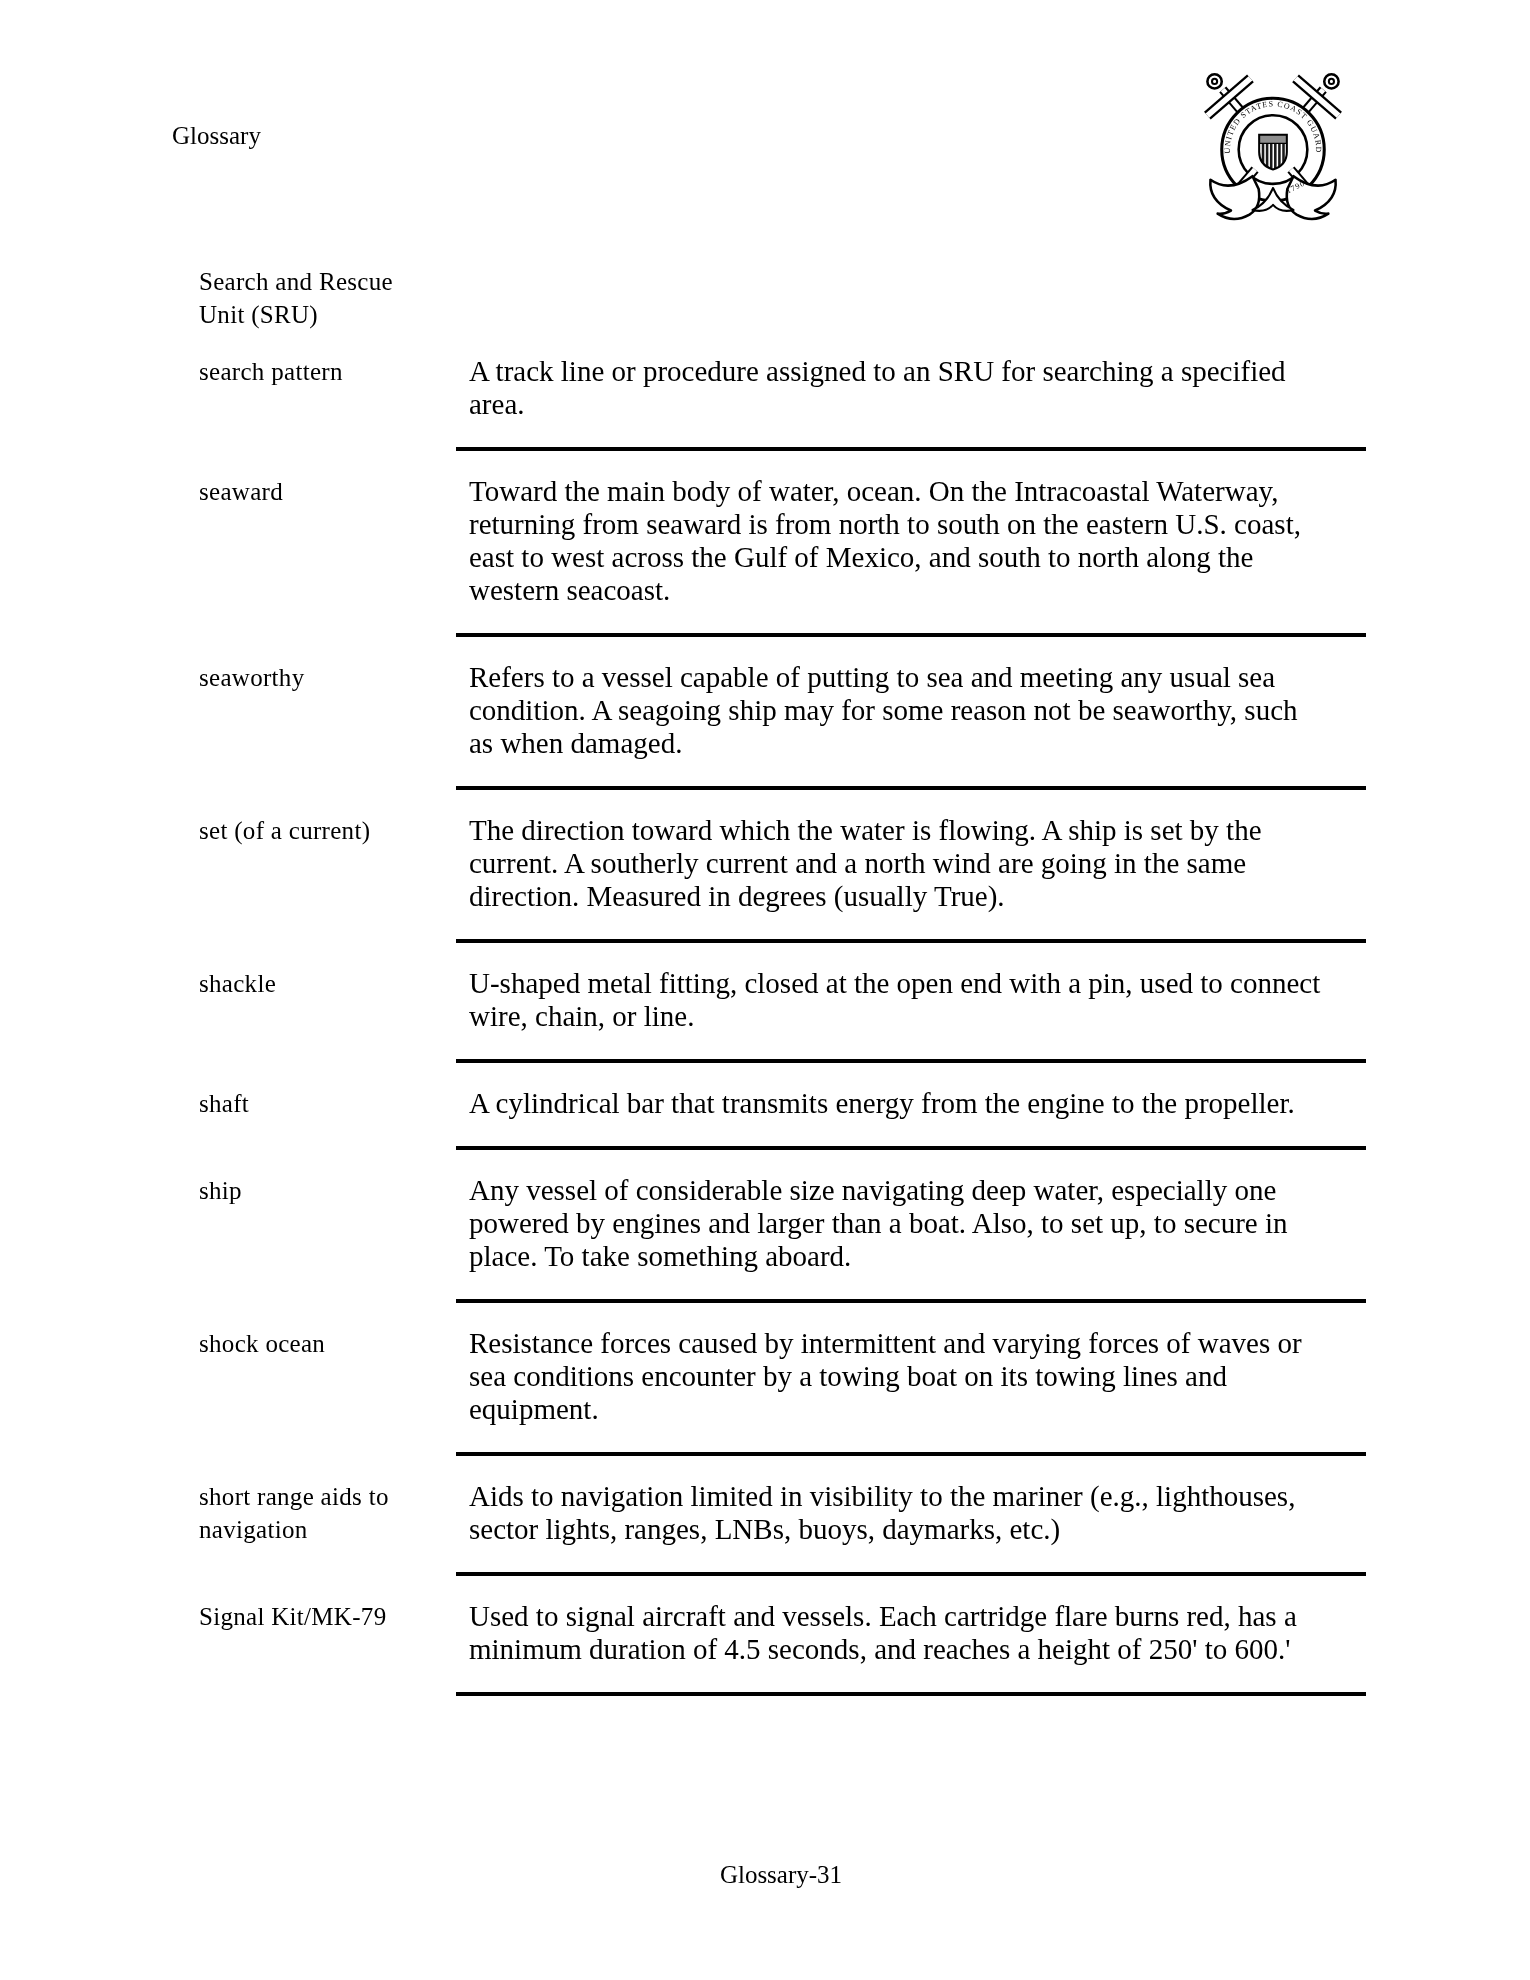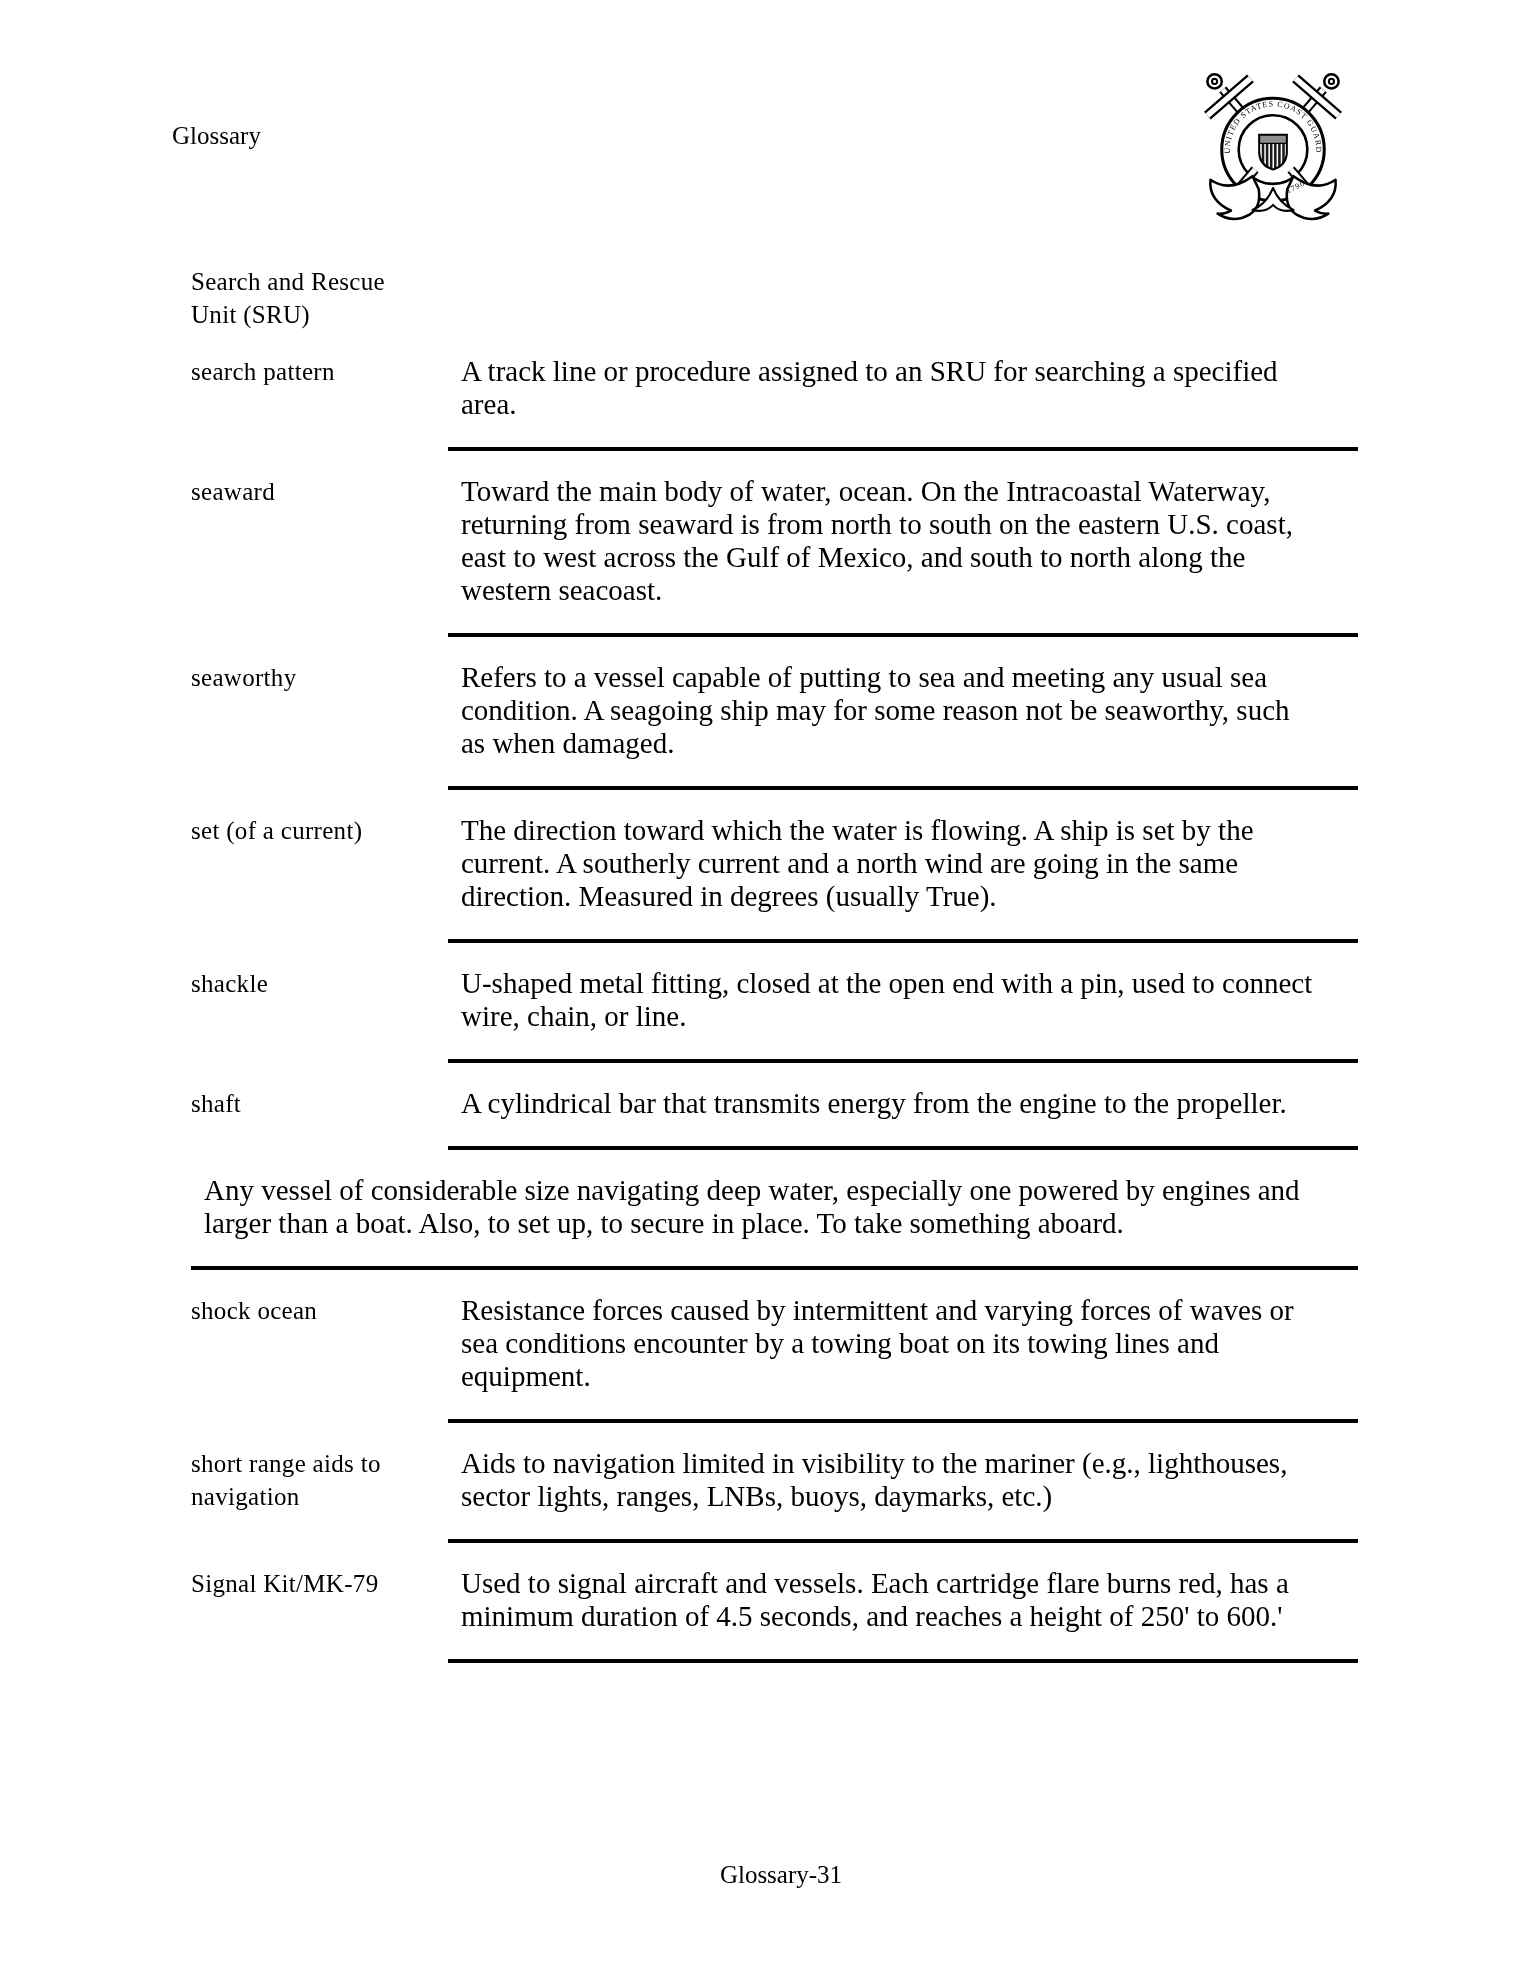--- a/index.html
+++ b/index.html
@@ -13,21 +13,21 @@
   }
   .page-header {
     position: absolute; left: 172px; top: 121px;
     font-size: 25px; line-height: 29px;
   }
   .seal {
     position: absolute; left: 1196px; top: 66px;
     width: 154px; height: 164px;
   }
   .glossary {
-    position: absolute; left: 191px; top: 237px;
+    position: absolute; left: 199px; top: 237px;
     width: 1167px;
   }
   .g-row { display: flex; align-items: stretch; }
   .g-term {
     flex: none; width: 220px; margin-right: 37px;
     font-size: 25px; line-height: 33px;
     padding-top: 24px;
     letter-spacing: 0.3px;
   }
   .g-def {
@@ -132,20 +132,21 @@
   </div>
   <div class="g-row">
     <div class="g-term">shackle</div>
     <div class="g-def">U-shaped metal fitting, closed at the open end with a pin, used to connect wire, chain, or line.</div>
   </div>
   <div class="g-row">
     <div class="g-term">shaft</div>
     <div class="g-def">A cylindrical bar that transmits energy from the engine to the propeller.</div>
   </div>
   <div class="g-row">
+    <div class="g-term">ship</div>
     <div class="g-def">Any vessel of considerable size navigating deep water, especially one powered by engines and larger than a boat. Also, to set up, to secure in place. To take something aboard.</div>
   </div>
   <div class="g-row">
     <div class="g-term">shock ocean</div>
     <div class="g-def">Resistance forces caused by intermittent and varying forces of waves or sea conditions encounter by a towing boat on its towing lines and equipment.</div>
   </div>
   <div class="g-row">
     <div class="g-term">short range aids to navigation</div>
     <div class="g-def">Aids to navigation limited in visibility to the mariner (e.g., lighthouses, sector lights, ranges, LNBs, buoys, daymarks, etc.)</div>
   </div>

